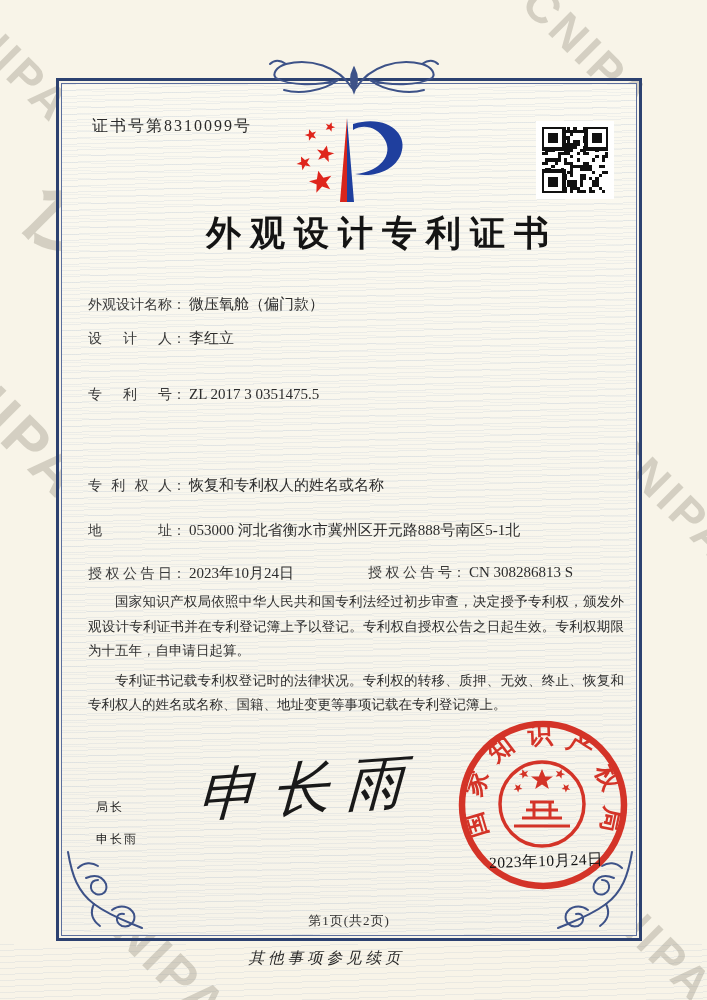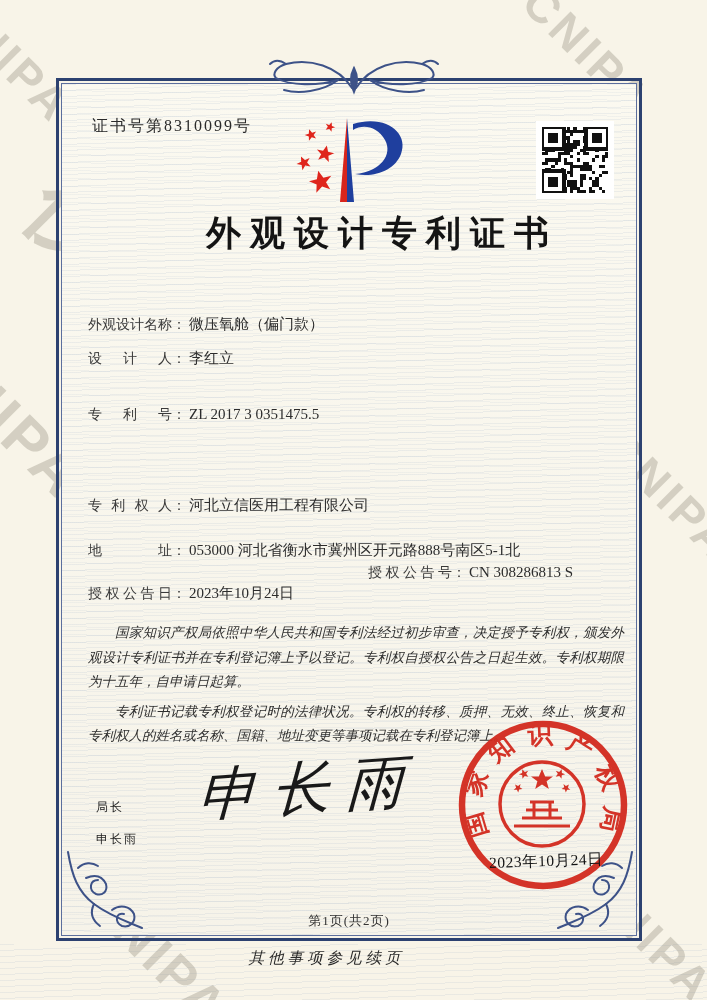--- a/index.html
+++ b/index.html
@@ -53,33 +53,31 @@
   #logo { position:absolute; left:283px; top:112px; }
   #qr-box {
     position:absolute; left:536px; top:121px; width:78px; height:78px;
     background:#fff; display:flex; align-items:center; justify-content:center;
   }
   #title {
     position:absolute; left:56px; top:210px; width:652px;
     text-align:center; font-size:35px; font-weight:bold;
     letter-spacing:9px; color:#141414;
   }
-  .frow { position:absolute; left:88px; font-size:15px; color:#333; white-space:nowrap;margin-top:20px; }
+  .frow { position:absolute; left:88px; font-size:15px; color:#333; white-space:nowrap; }
   .flabel {
     display:inline-block; width:84px; font-size:14px; color:#3a3a3a;
     text-align:justify; text-align-last:justify; vertical-align:baseline;
   }
   .fcolon { font-size:14px; color:#3a3a3a; }
   .fvalue { margin-left:3px; color:#2c2c2c; }
   .frow2 { position:absolute; left:368px; font-size:15px; color:#333; white-space:nowrap; }
   #paras {
     position:absolute; left:88px; top:590px; width:536px;
     font-size:13.5px; line-height:24.5px; color:#2e2e2e;
-    font-style:italic;
-    margin-top:31px;
   }
   #paras p { text-indent:2em; margin-bottom:5px; text-align:justify; }
   #sig-title, #sig-name {
     position:absolute; left:96px;
     font-family:"Liberation Sans","DejaVu Sans",sans-serif;
     font-size:12px; color:#222; letter-spacing:2px;
   }
   #sig-title { top:799px; }
   #sig-name  { top:831px; }
   #sig-hand {
@@ -321,21 +319,21 @@
   <div class="frow" style="top:295px">
     <span class="flabel">外观设计名称</span><span class="fcolon">：</span><span class="fvalue">微压氧舱（偏门款）</span>
   </div>
   <div class="frow" style="top:329px">
     <span class="flabel">设计人</span><span class="fcolon">：</span><span class="fvalue">李红立</span>
   </div>
   <div class="frow" style="top:386px">
     <span class="flabel">专利号</span><span class="fcolon">：</span><span class="fvalue">ZL 2017 3 0351475.5</span>
   </div>
   <div class="frow" style="top:476px">
-    <span class="flabel">专利权人</span><span class="fcolon">：</span><span class="fvalue">河北立信医用工程有限公司</span>
+    <span class="flabel">专利权人</span><span class="fcolon">：</span><span class="fvalue">恢复和专利权人的姓名或名称</span>
   </div>
   <div class="frow" style="top:521px">
     <span class="flabel">地址</span><span class="fcolon">：</span><span class="fvalue">053000 河北省衡水市冀州区开元路888号南区5-1北</span>
   </div>
   <div class="frow" style="top:564px">
     <span class="flabel">授权公告日</span><span class="fcolon">：</span><span class="fvalue">2023年10月24日</span>
   </div>
   <div class="frow2" style="top:564px">
     <span class="flabel">授权公告号</span><span class="fcolon">：</span><span class="fvalue">CN 308286813 S</span>
   </div>

